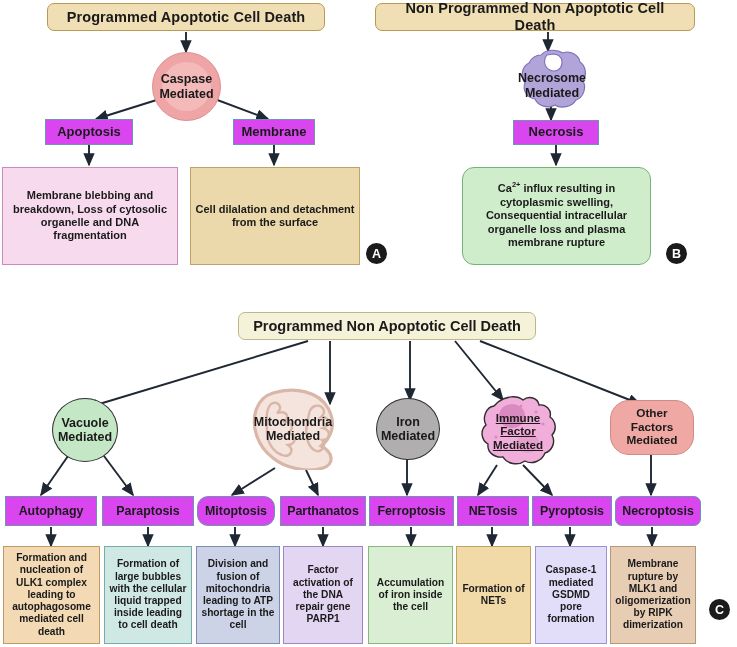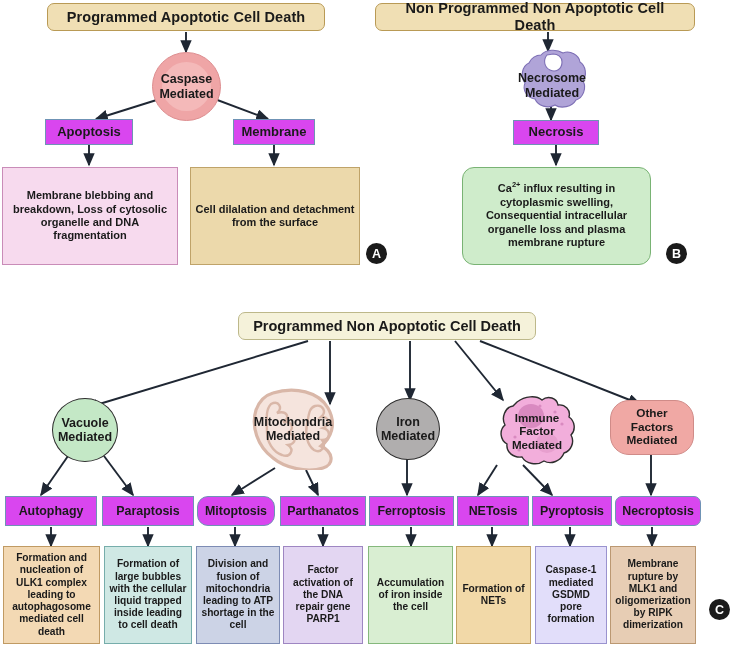--- a/index.html
+++ b/index.html
@@ -193,21 +193,21 @@
     </div>
   </div>
 
   <div class="shape iron" style="left:376px;top:398px;width:62px;height:60px;">
     <div class="lbl">
       <span>Iron</span><br>
       <span>Mediated</span>
     </div>
   </div>
 
-  <div class="shape" style="left:495px;top:393px;width:84px;height:76px;">
+  <div class="shape" style="left:476px;top:393px;width:84px;height:76px;text-decoration:underline;">
     <svg viewBox="0 0 84 76" width="84" height="76" style="position:absolute;left:0;top:0;">
       <path d="M22,9 C30,3 41,2 47,7 C53,2 62,5 63,12 C70,11 76,17 74,24
                C80,28 81,37 76,42 C80,49 76,58 69,60 C66,68 56,72 49,68
                C42,73 31,71 27,64 C18,65 11,59 12,51 C5,47 4,37 10,32
                C6,25 10,14 18,13 Z" fill="#f2aedb" stroke="#2e2e2e" stroke-width="1.4"></path>
       <ellipse cx="36" cy="23" rx="13" ry="12" fill="#d98ac0"></ellipse>
       <ellipse cx="52" cy="50" rx="11" ry="10" fill="#e79fce"></ellipse>
       <circle cx="60" cy="19" r="1.6" fill="#d98ac0"></circle>
       <circle cx="67" cy="31" r="1.6" fill="#d98ac0"></circle>
       <circle cx="20" cy="44" r="1.6" fill="#d98ac0"></circle>

